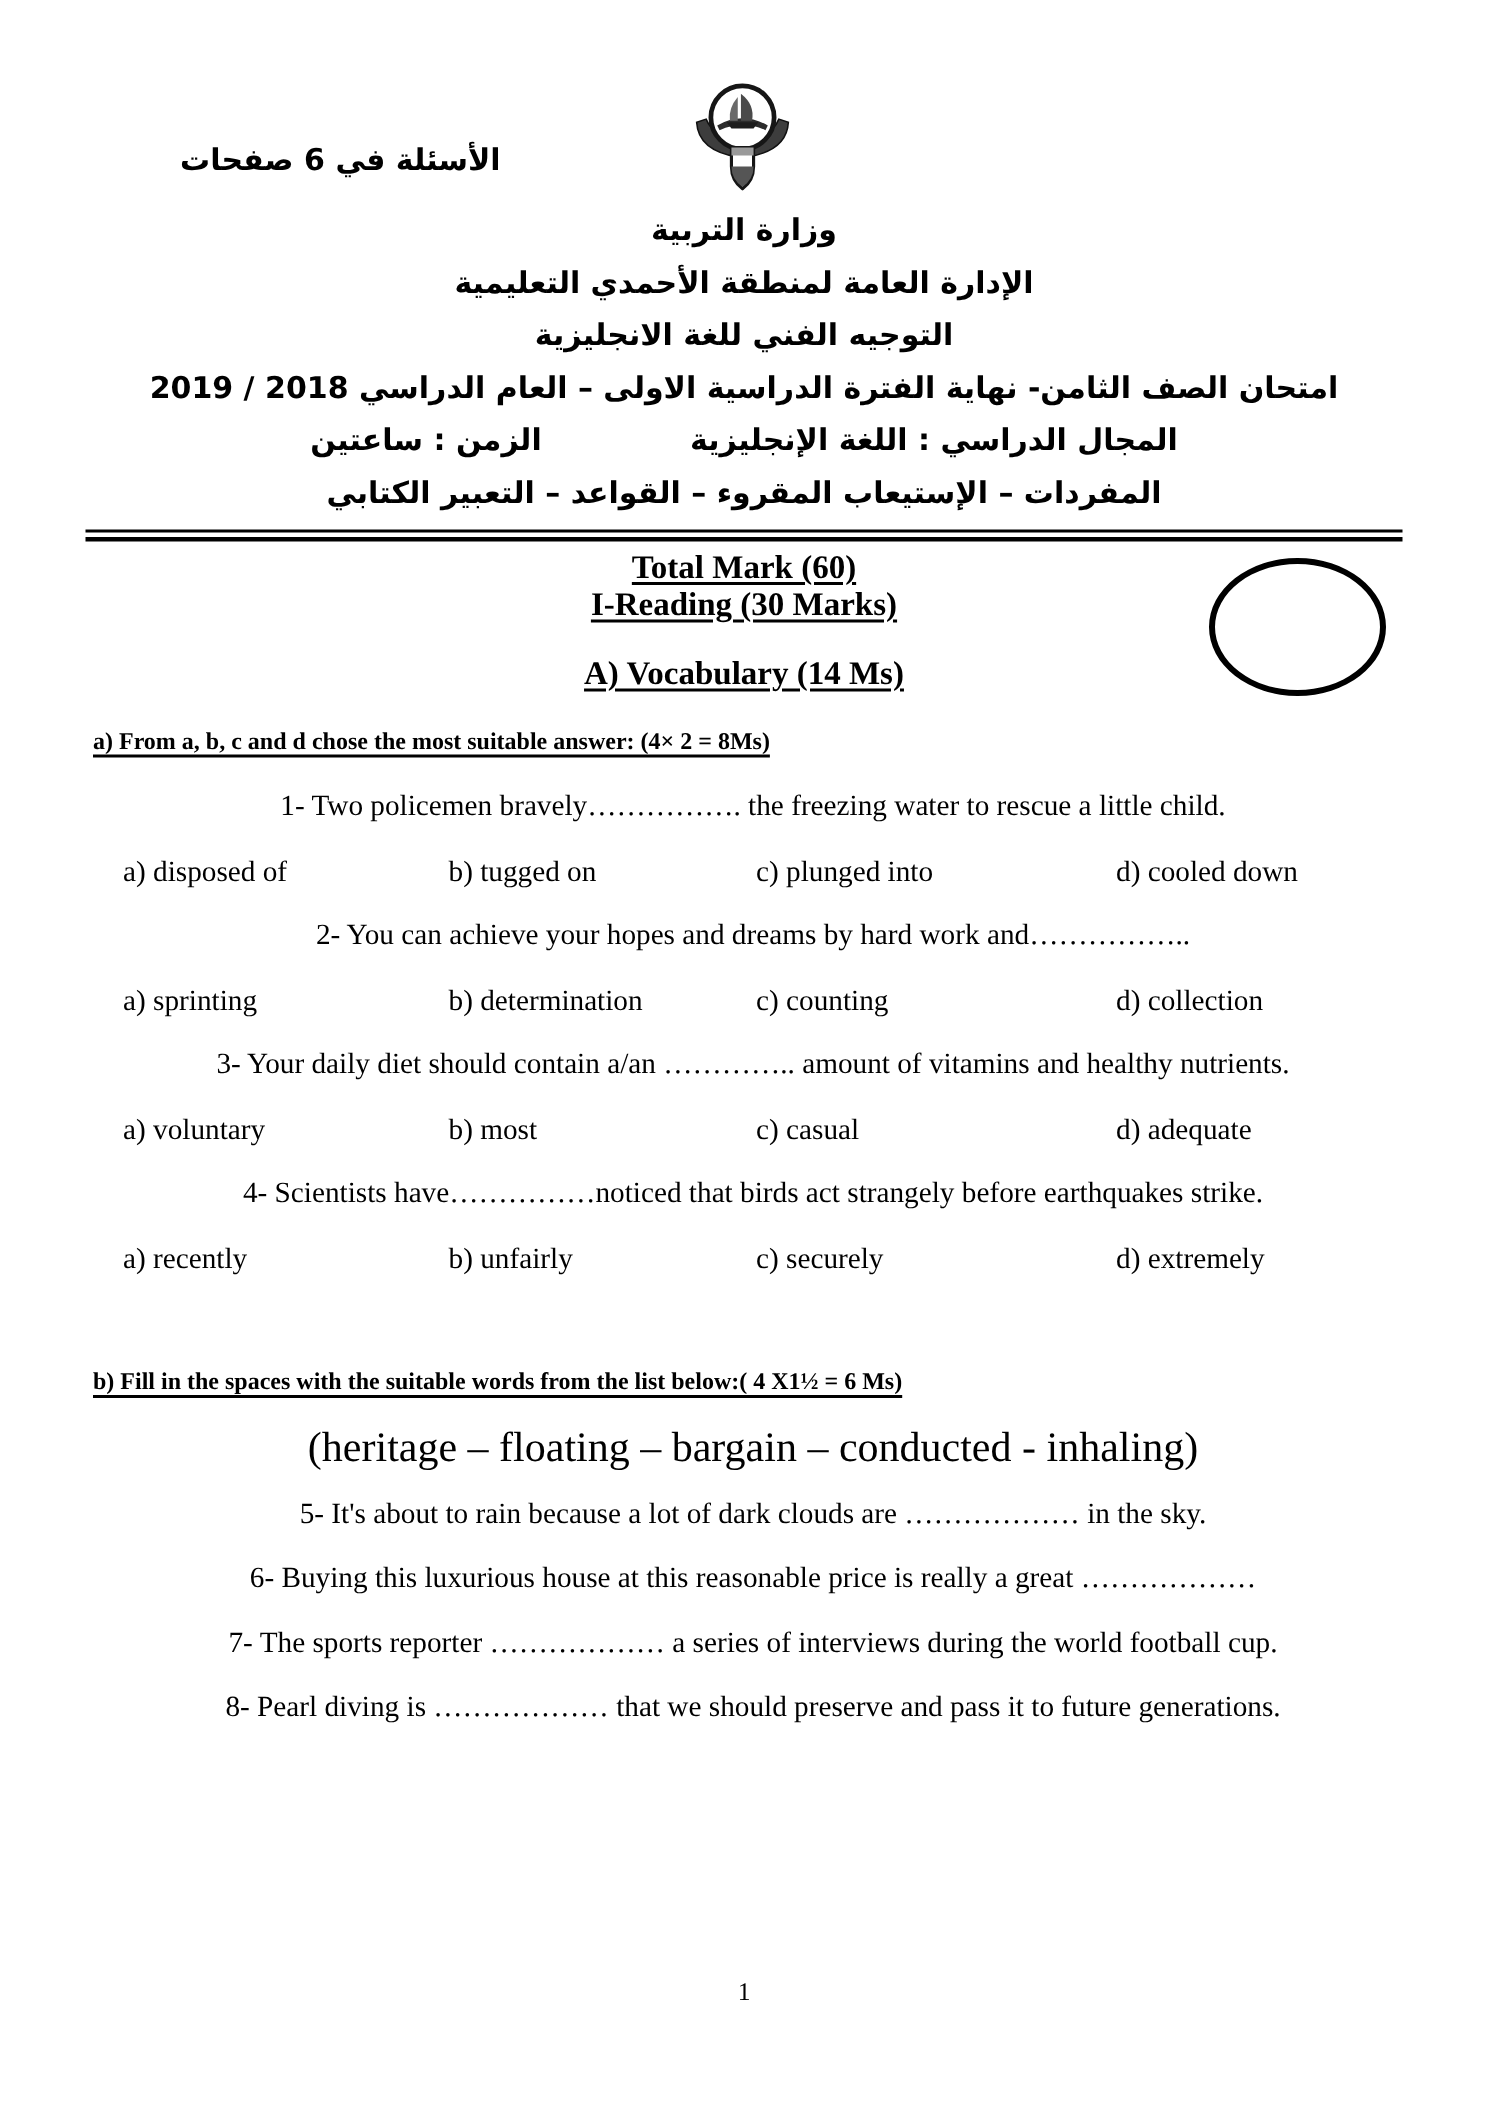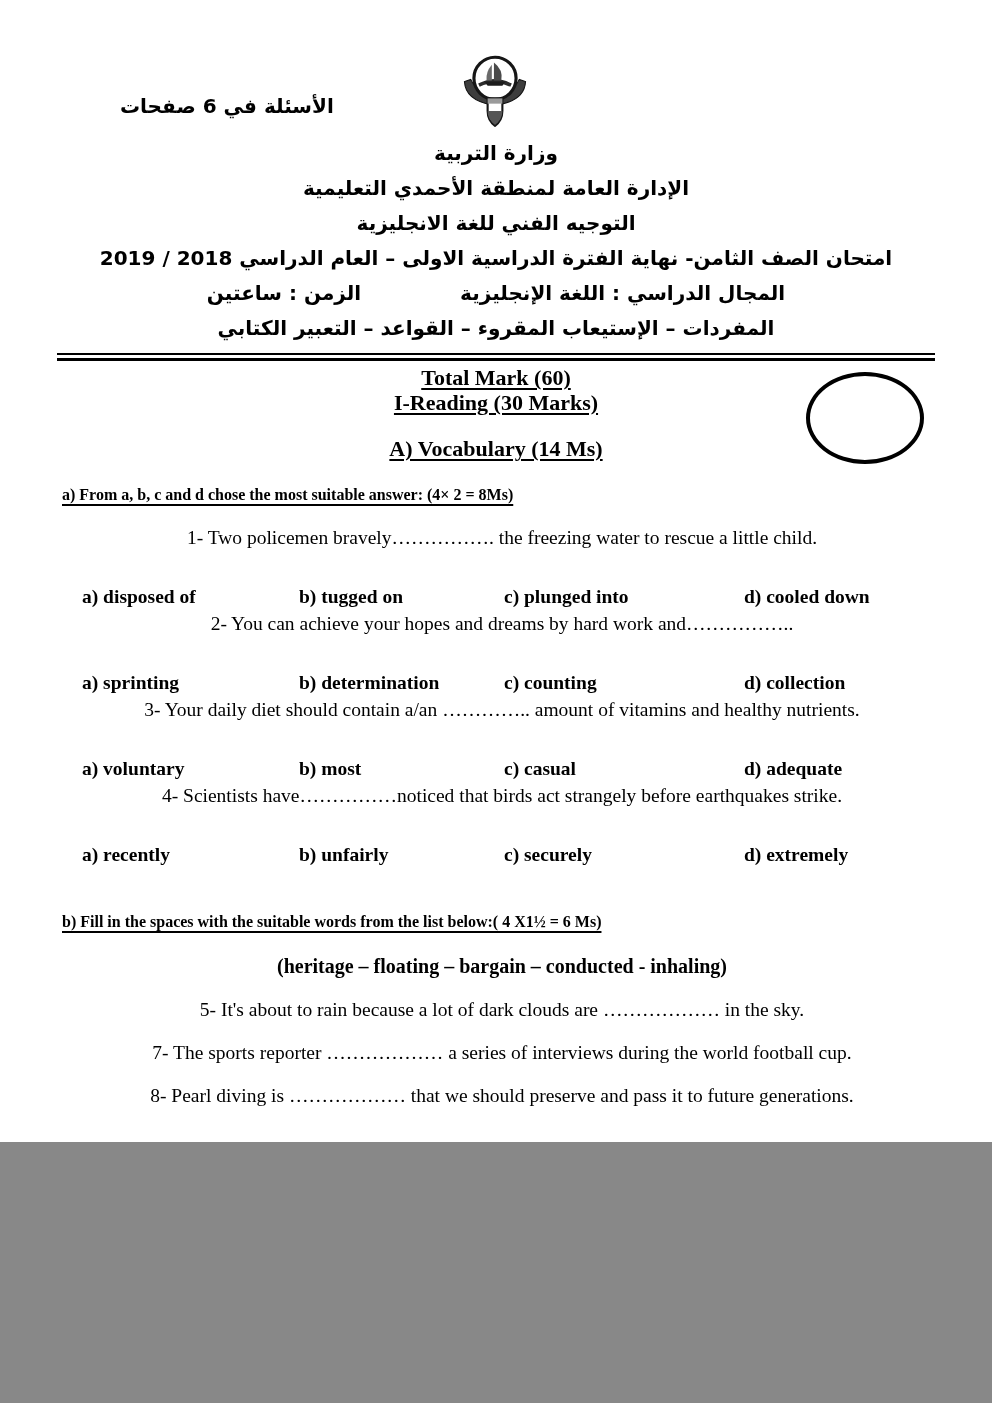--- a/index.html
+++ b/index.html
@@ -1,18 +1,18 @@
 <!DOCTYPE html>
 <html lang="en"><head>
 <meta charset="utf-8">
 <style>
   html,body { margin:0; padding:0; background:#888; }
   .page {
     position:relative;
-    width:992px; height:1142px;
+    width:992px; height:1403px;
     margin:0 auto;
     background:#ffffff;
     color:#000;
     font-family:"Liberation Serif", serif;
     overflow:hidden;
   }
 
   
   .logo { position:absolute; left:461px; top:52px; width:68px; height:78px; }
   .pages-note {
@@ -66,27 +66,27 @@
   .part-heading {
     font-weight:700; font-size:16px; line-height:27px;
     text-decoration:underline;
     text-decoration-thickness:2px;
     text-underline-offset:4px;
     margin:0 0 14px 0;
   }
   .part-heading.part-b { margin-top:56px; }
   .q { margin:17px 0; line-height:26px;text-align:center; }
   .opts { position:relative; height:26px; margin:17px 0; line-height:26px; }
-  .opt { position:absolute; top:16px; white-space:nowrap;font-weight:bold; }
+  .opt { position:absolute; top:1px; white-space:nowrap; }
   .opt-a { left:20px; }
   .opt-b { left:237px; }
   .opt-c { left:442px; }
   .opt-d { left:682px; }
   .word-bank {
-    text-align:center; font-weight:700; font-size:20px;
+    text-align:center; font-weight:400; font-size:28px;
     margin:18px 0; line-height:26px;
   }
 </style>
 </head>
 <body>
 
 <div class="page">
 
   <div class="logo">
     <svg viewBox="0 0 64 74" width="68" height="78">
@@ -167,20 +167,21 @@
       <span class="opt opt-a">a) recently</span>
       <span class="opt opt-b">b) unfairly</span>
       <span class="opt opt-c">c) securely</span>
       <span class="opt opt-d">d) extremely</span>
     </div>
 
     <div class="part-heading part-b">b) Fill in the spaces with the suitable words from the list below:( 4 X1½ = 6 Ms)</div>
     <div class="word-bank">(heritage – floating – bargain – conducted - inhaling)</div>
 
     <p class="q">5- It's about to rain because a lot of dark clouds are ……………… in the sky.</p>
+    <p class="q">6- Buying this luxurious house at this reasonable price is really a great ………………</p>
     <p class="q">7- The sports reporter ……………… a series of interviews during the world football cup.</p>
     <p class="q">8- Pearl diving is ……………… that we should preserve and pass it to future generations.</p>
 
   </div>
 
   <div class="page-number">1</div>
 
 </div>
 
 </body></html>

